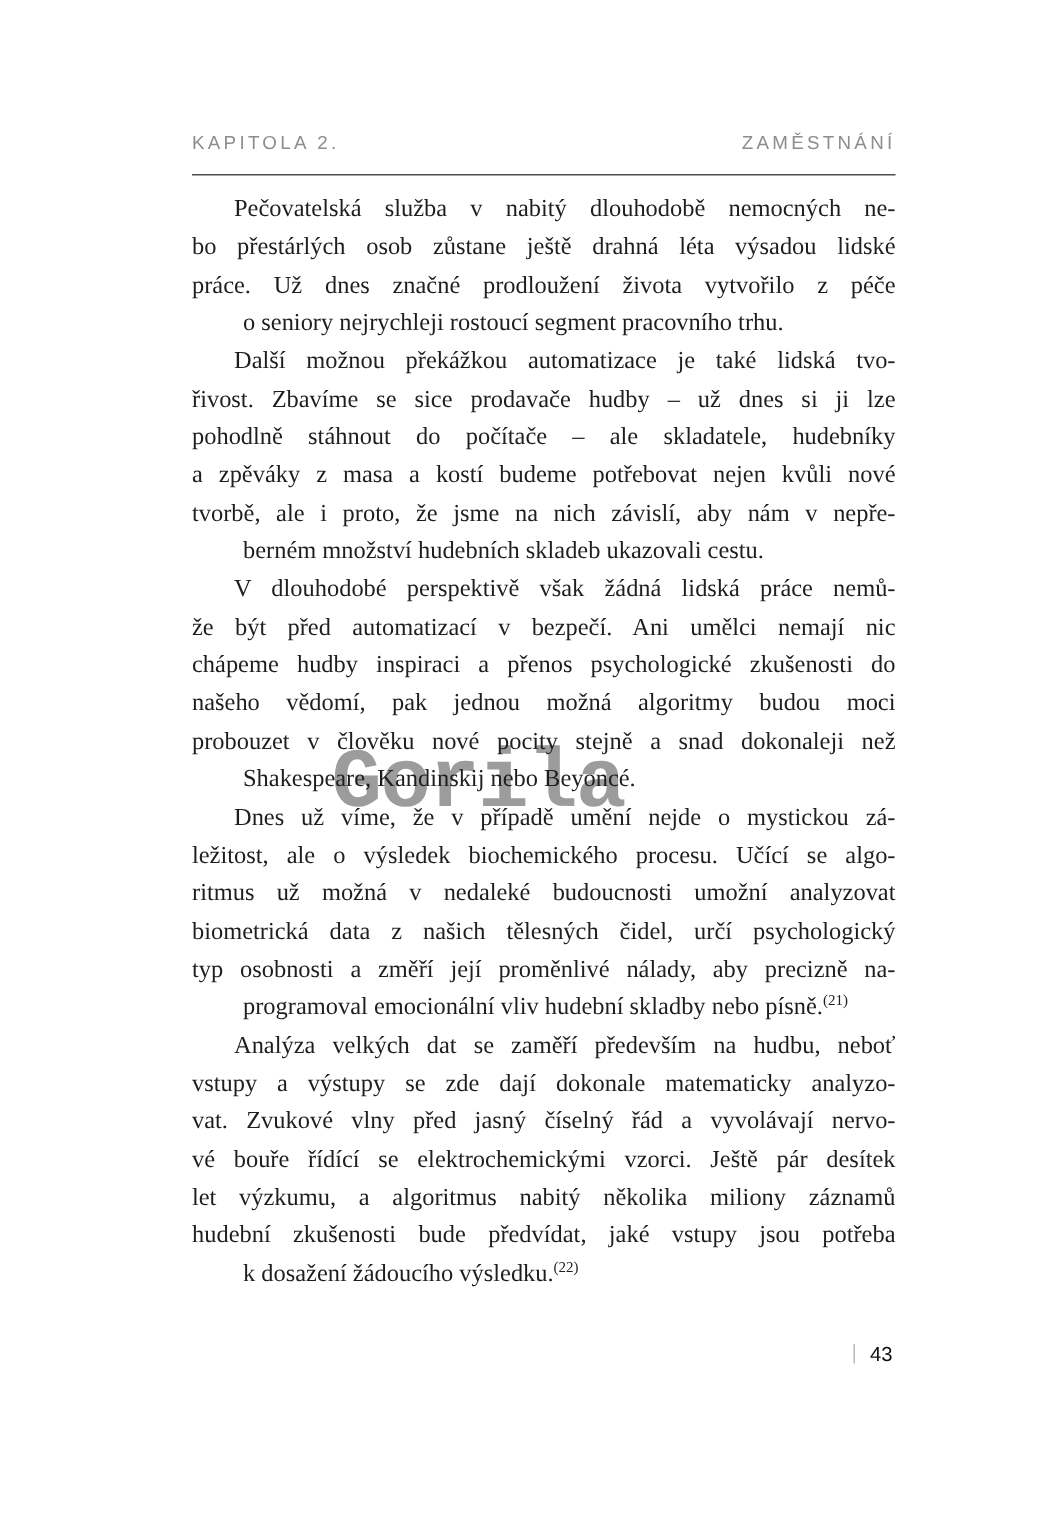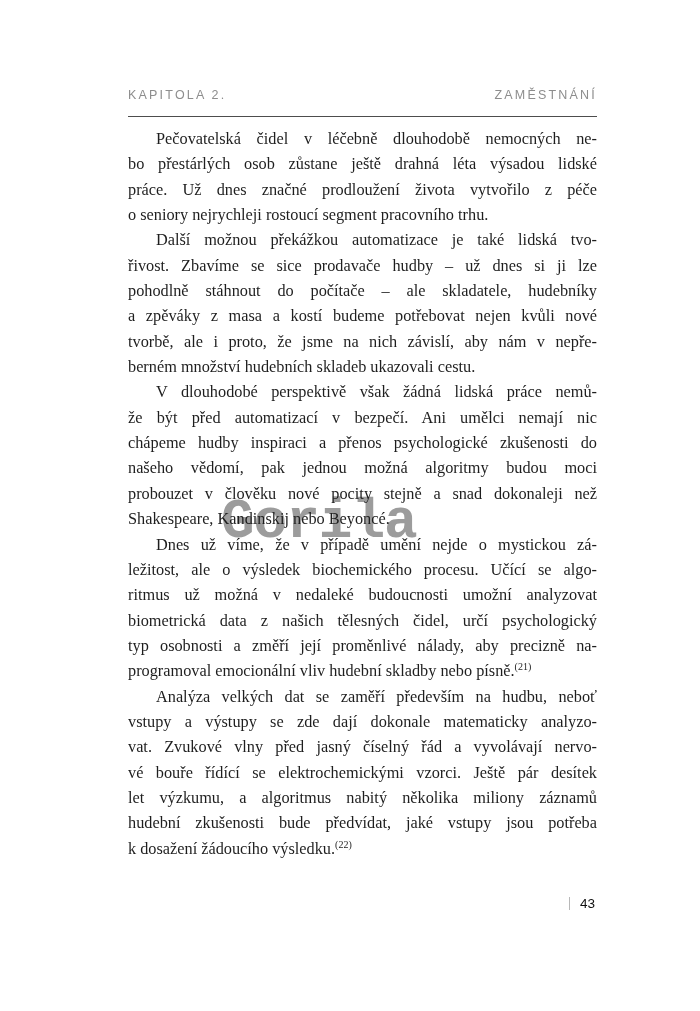--- a/index.html
+++ b/index.html
@@ -60,20 +60,21 @@
   }
   .line {
     text-align: justify;
     text-align-last: justify;
   }
   .line.first {
     text-indent: 28px;
   }
   .line.last {
     text-align-last: left;
+    margin-left: 34px;
   }
   .content sup {
     font-size: 10px;
     line-height: 0;
     vertical-align: 6px;
   }
   .page-footer {
     position: absolute;
     left: 128px;
     top: 894px;
@@ -105,21 +106,21 @@
     <span>KAPITOLA 2.</span>
     <span>ZAMĚSTNÁNÍ</span>
   </div>
 
   <div class="header-rule"></div>
 
   <div class="watermark">Gorila</div>
 
   <div class="content">
       <div>
-        <div class="line first">Pečovatelská čidel v léčebně dlouhodobě nemocných ne-</div>
+        <div class="line first">Pečovatelská služba v nabitý dlouhodobě nemocných ne-</div>
         <div class="line">bo přestárlých osob zůstane ještě drahná léta výsadou lidské</div>
         <div class="line">práce. Už dnes značné prodloužení života vytvořilo z péče</div>
         <div class="line last">o seniory nejrychleji rostoucí segment pracovního trhu.</div>
       </div>
       <div>
         <div class="line first">Další možnou překážkou automatizace je také lidská tvo-</div>
         <div class="line">řivost. Zbavíme se sice prodavače hudby – už dnes si ji lze</div>
         <div class="line">pohodlně stáhnout do počítače – ale skladatele, hudebníky</div>
         <div class="line">a zpěváky z masa a kostí budeme potřebovat nejen kvůli nové</div>
         <div class="line">tvorbě, ale i proto, že jsme na nich závislí, aby nám v nepře-</div>

